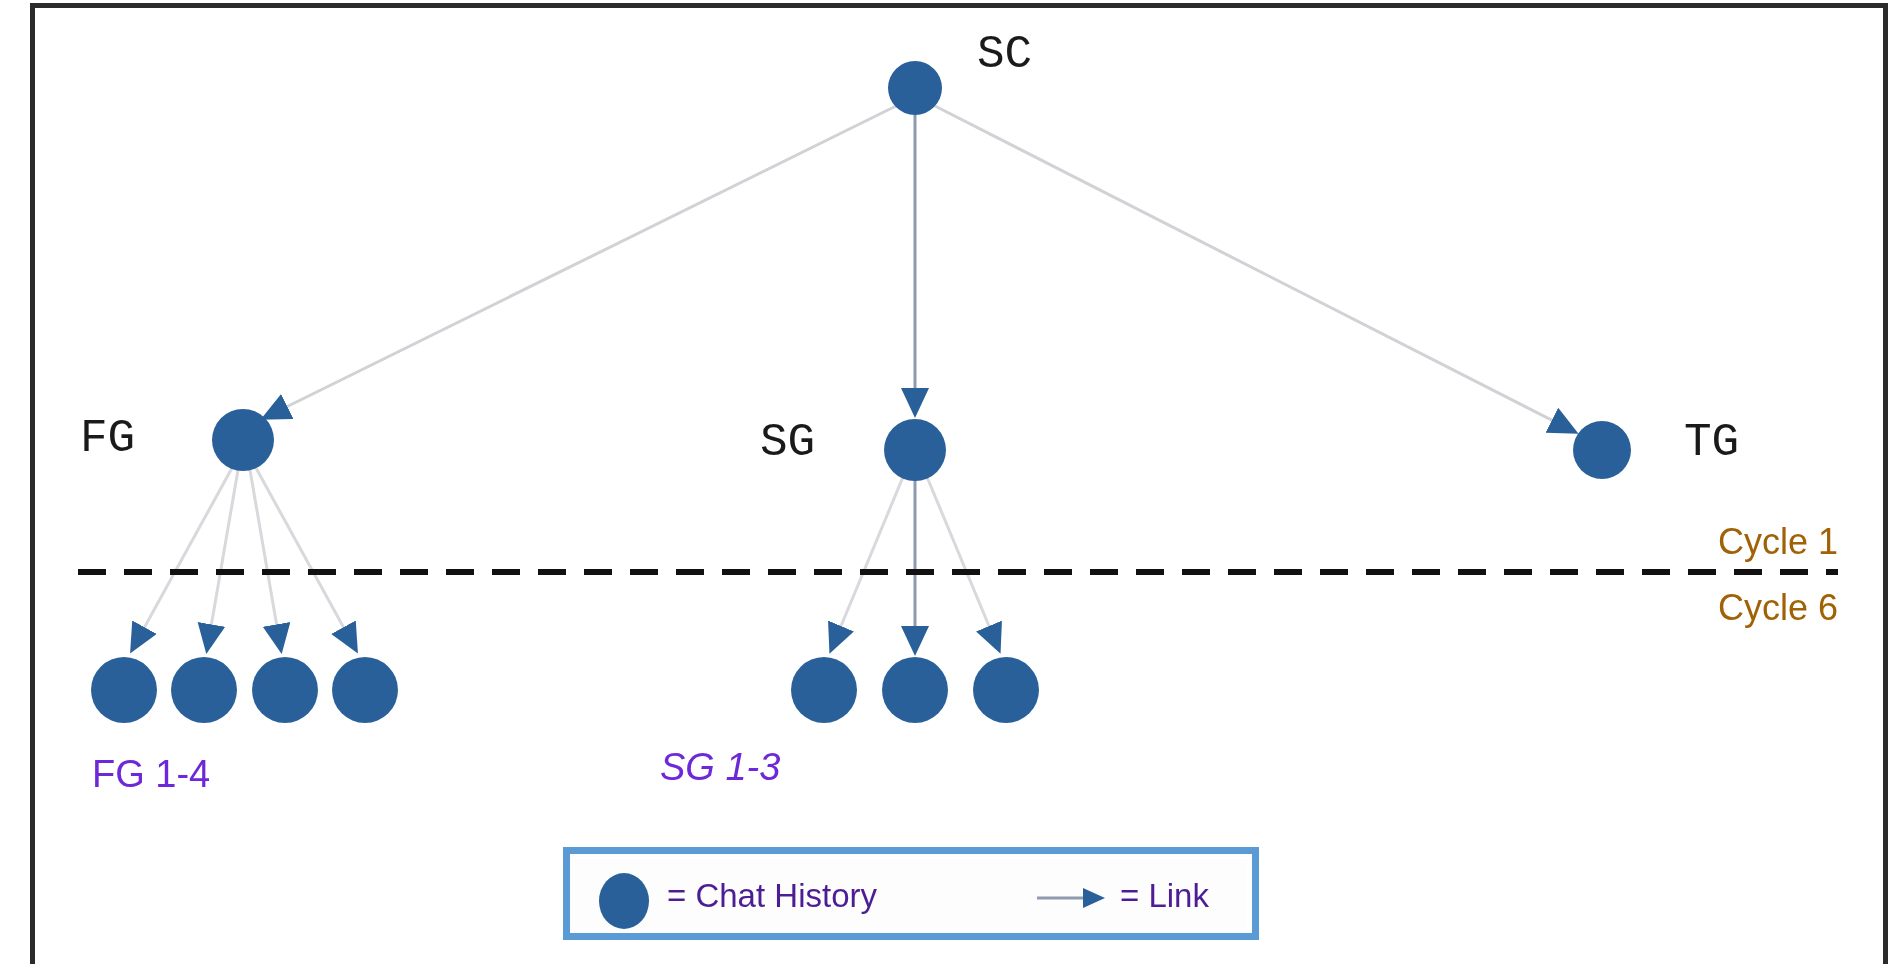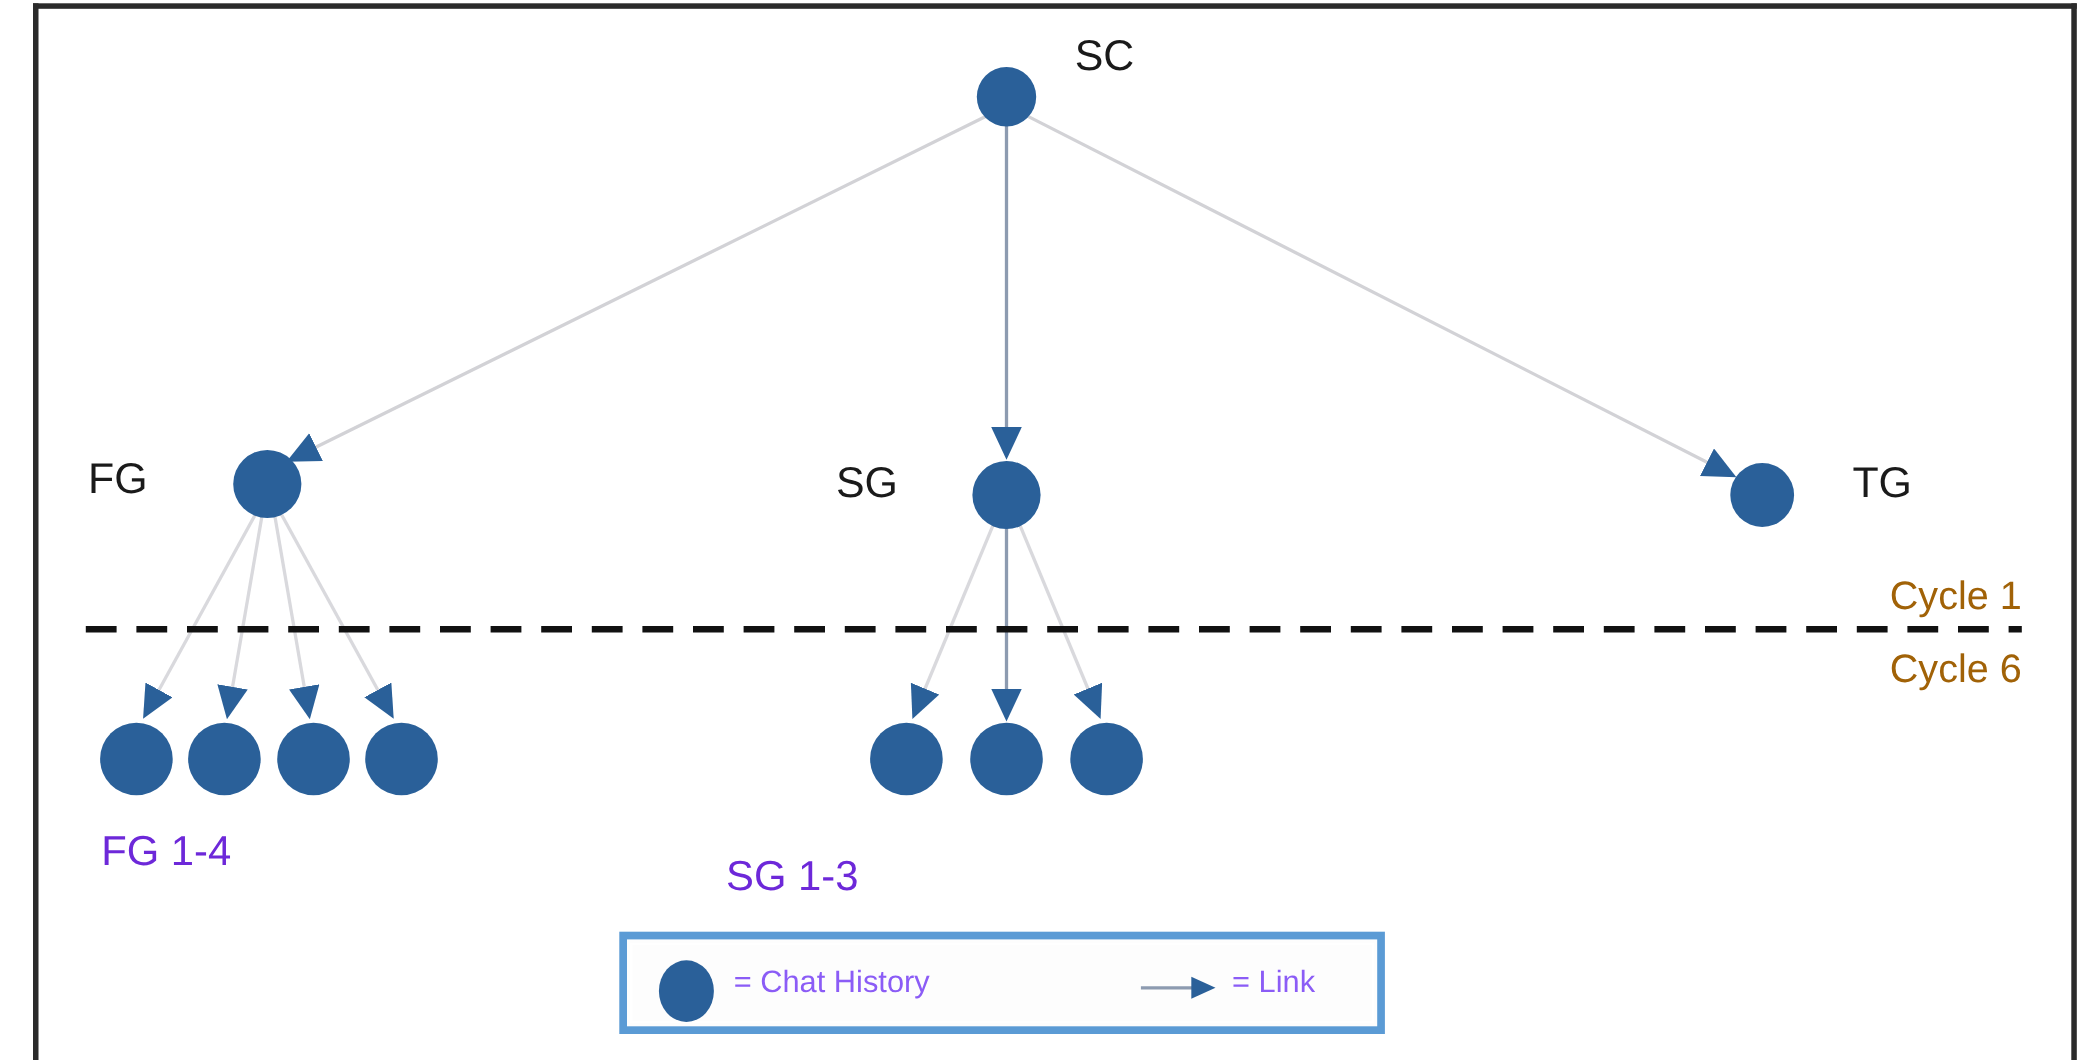--- a/index.html
+++ b/index.html
@@ -30,24 +30,25 @@
     pointer-events: none;
   }
   #canvas {
     position: absolute;
     left: 0; top: 0;
     width: 1898px;
     height: 964px;
   }
   .node-label {
     position: absolute;
-    font-size: 39px;
+    font-size: 46px;
     color: #1a1a1a;
     white-space: nowrap;
     line-height: 1;
+    font-family: Liberation Mono, monospace;
   }
   .cycle-label {
     position: absolute;
     font-size: 36px;
     color: #a16207;
     white-space: nowrap;
     line-height: 1;
     text-align: right;
   }
   .group-label {
@@ -81,22 +82,22 @@
     position: absolute;
     left: 24px;
     top: 14px;
     width: 50px;
     height: 56px;
     border-radius: 50%;
     background: #2a6099;
   }
   .legend-text {
     position: absolute;
-    font-size: 28px;
-    color: #8b5cf6;
+    font-size: 33px;
+    color: #4c1d95;
     white-space: nowrap;
     line-height: 1;
   }
   #legend-chat-text { left: 92px; top: 20px; }
   #legend-link-text { left: 545px; top: 20px; text-align: right; }
   #legend-arrow {
     position: absolute;
     left: 462px;
     top: 26px;
     width: 70px;
@@ -173,21 +174,21 @@
     <circle cx="915" cy="690" r="33" fill="#2a6099"></circle>
     <circle cx="1006" cy="690" r="33" fill="#2a6099"></circle>
   </svg>
 
   <div class="node-label" style="left:977px; top:32px;">SC</div>
   <div class="node-label" style="left:80px; top:416px;">FG</div>
   <div class="node-label" style="left:760px; top:420px;">SG</div>
   <div class="node-label" style="left:1684px; top:420px;">TG</div>
 
   <div class="group-label" style="left:92px; top:755px;">FG 1-4</div>
-  <div class="group-label" style="left:660px; top:778px;">SG 1-3</div>
+  <div class="group-label" style="left:660px; top:748px;font-style:italic;">SG 1-3</div>
 
   <div class="cycle-label" style="right:60px; top:524px;">Cycle 1</div>
   <div class="cycle-label" style="right:60px; top:590px;">Cycle 6</div>
 
   <div id="legend">
     <div id="legend-inner">
       <div class="legend-dot"></div>
       <div class="legend-text" id="legend-chat-text">= Chat History</div>
       <svg id="legend-arrow" viewBox="0 0 70 26" xmlns="http://www.w3.org/2000/svg">
         <line x1="0" y1="13" x2="50" y2="13" stroke="#8d9bb0" stroke-width="3"></line>

